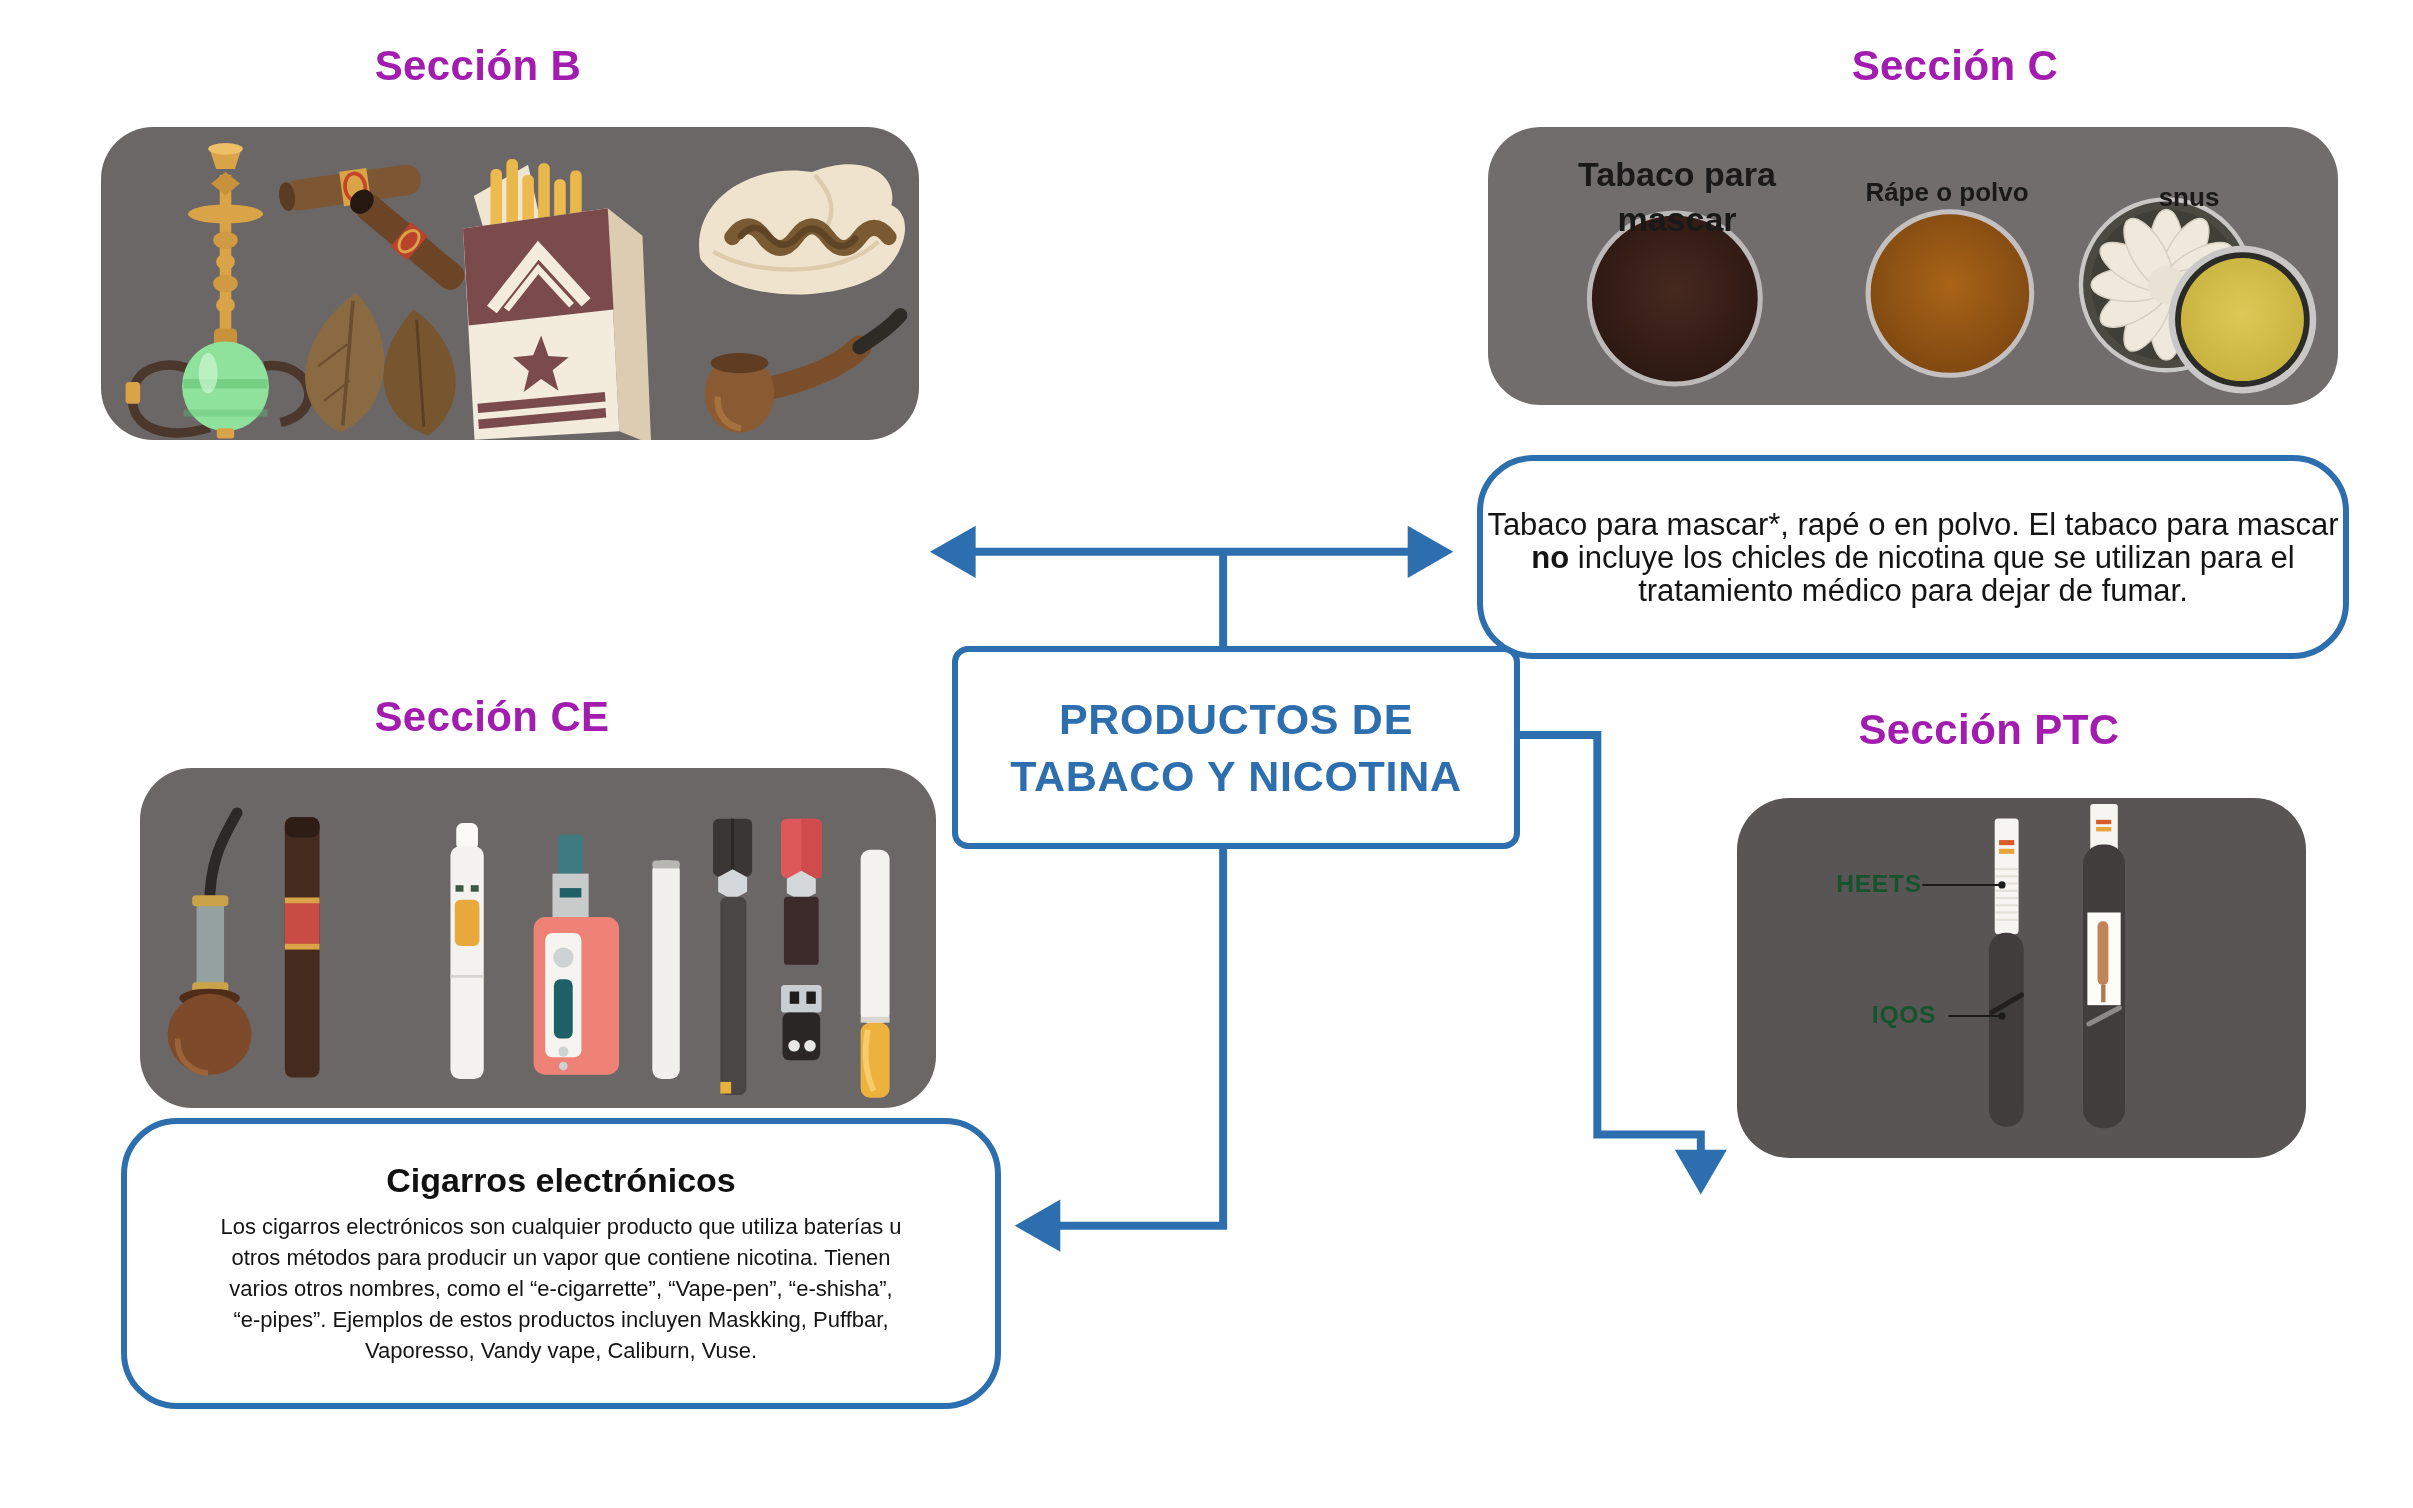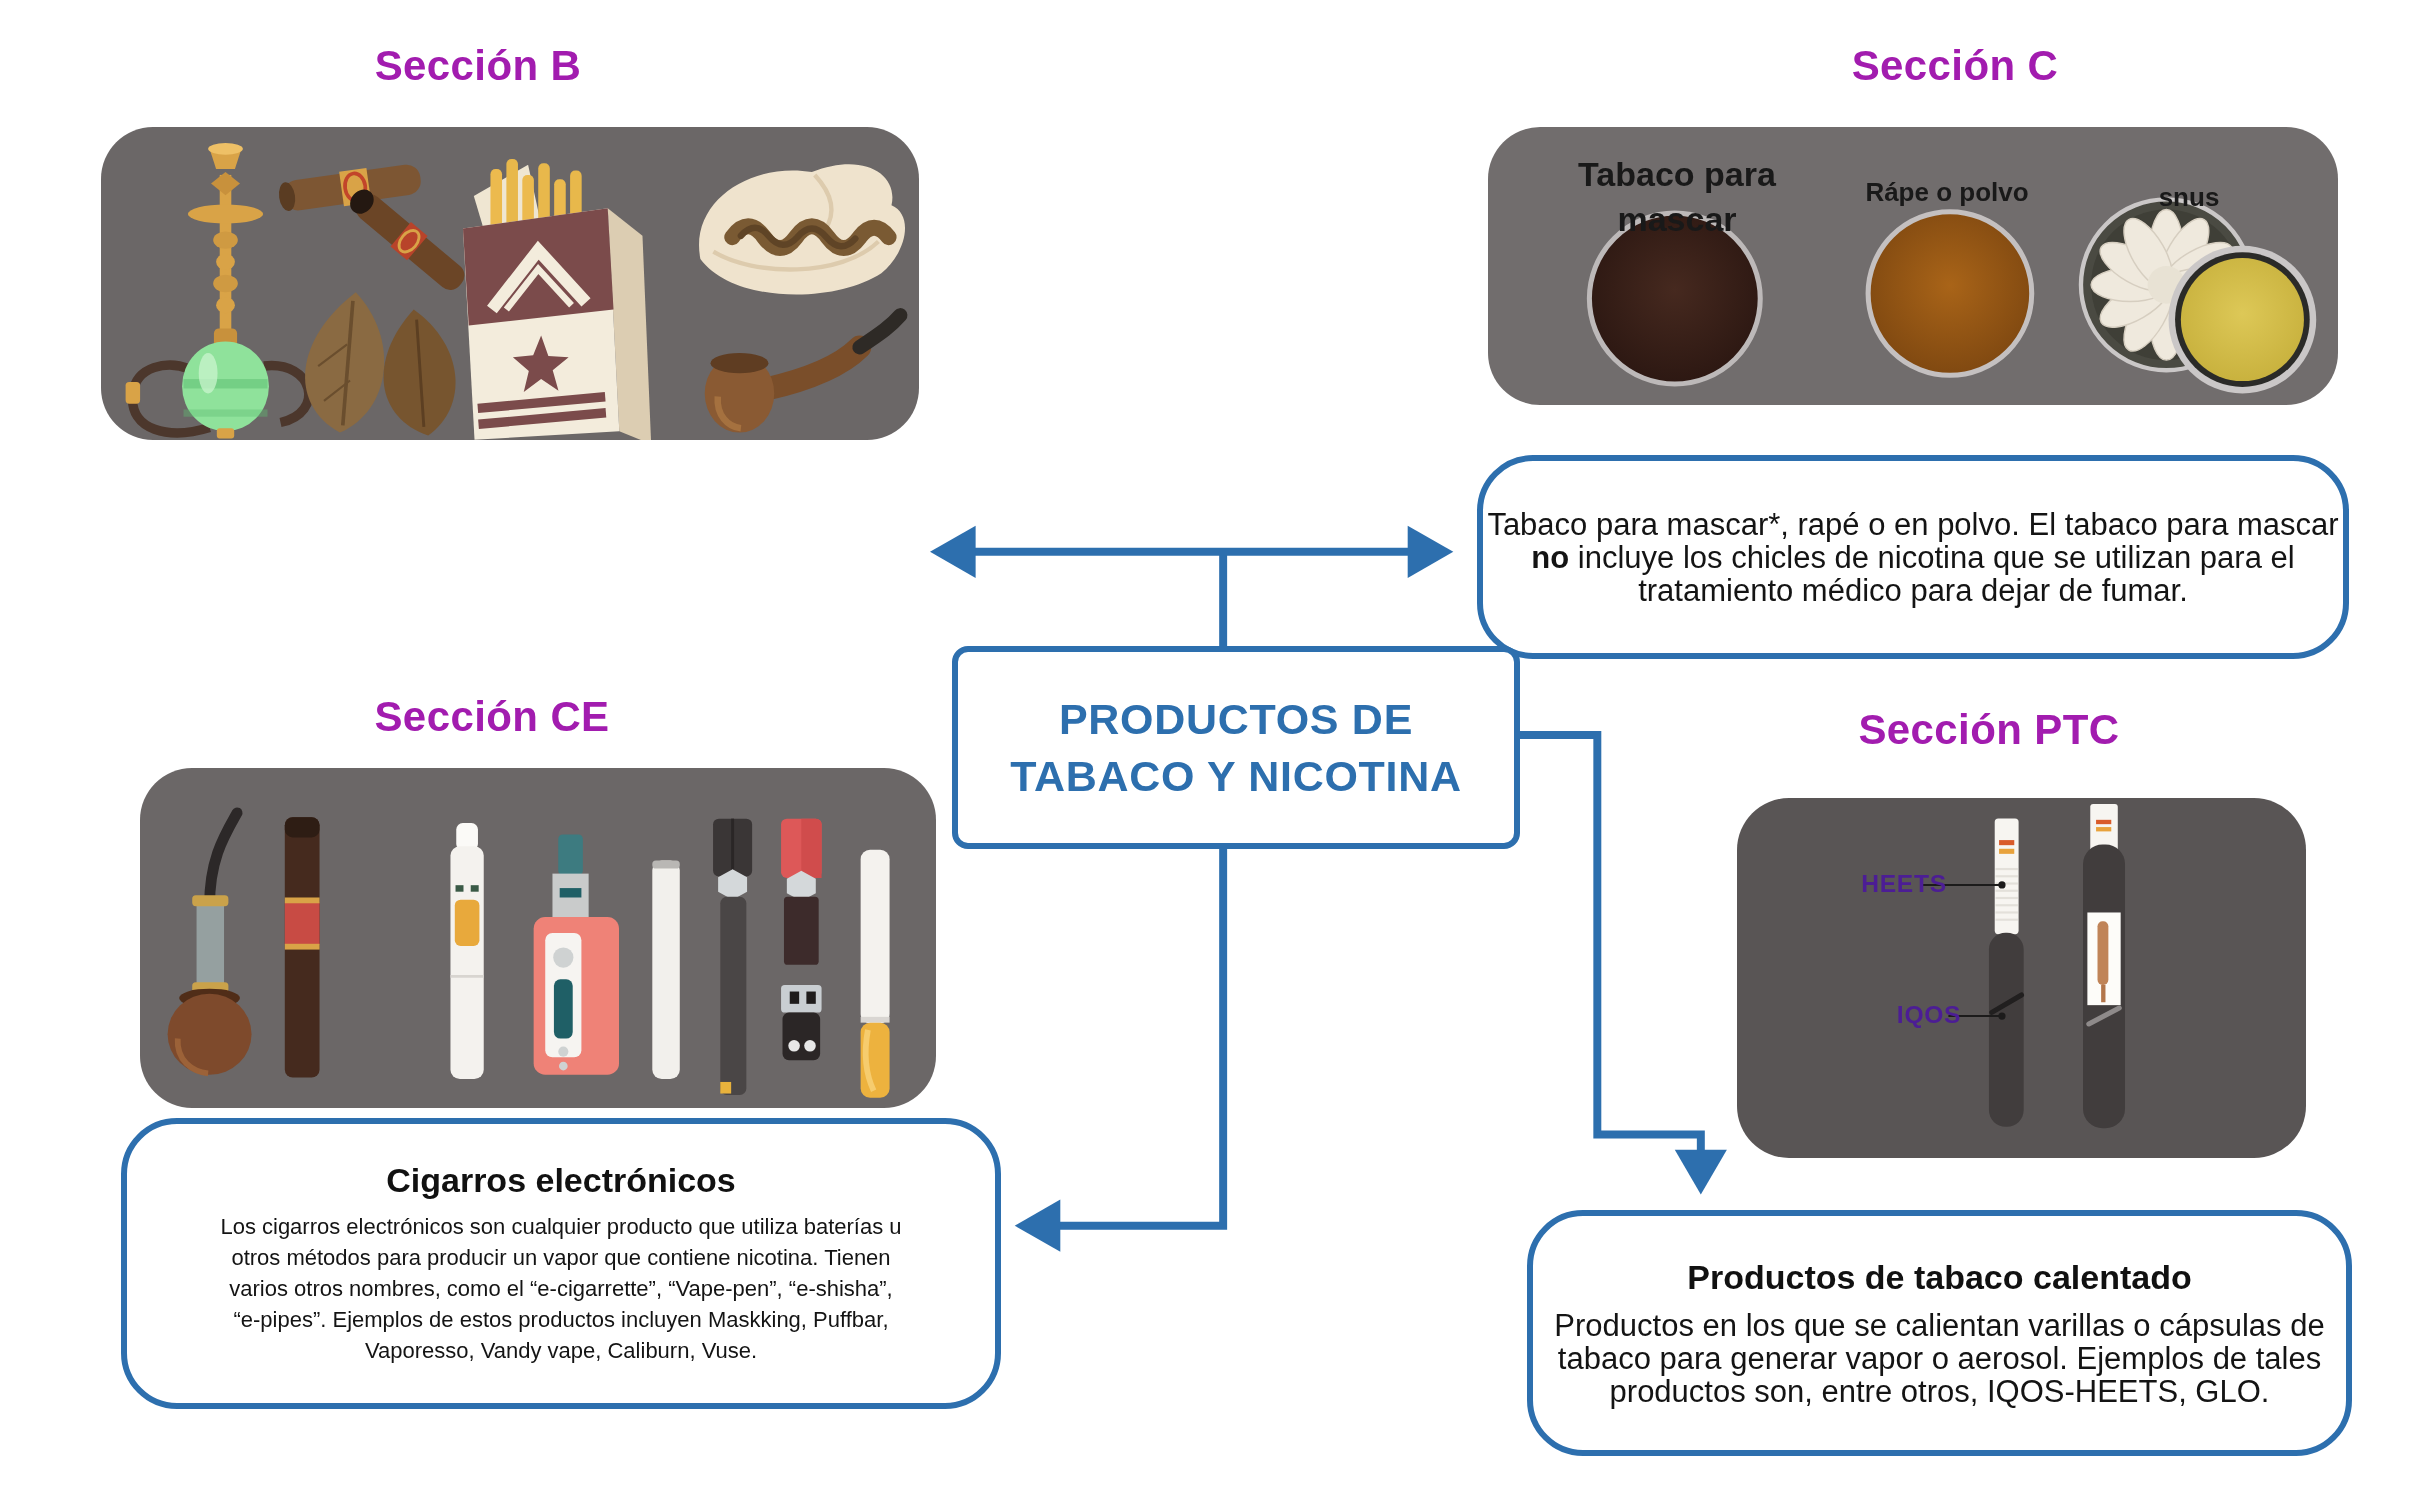--- a/index.html
+++ b/index.html
@@ -28,21 +28,21 @@
   .body35 .card-line{font-size:31px;line-height:33px;}
   .body30 .card-line{font-size:22px;line-height:31px;}
   .node{
     position:absolute;left:952px;top:646px;width:568px;height:203px;
     background:#ffffff;border:6.5px solid #2d6fae;border-radius:16px;box-sizing:border-box;
     display:flex;flex-direction:column;justify-content:center;align-items:center;text-align:center;
   }
   .node div{font-size:43px;font-weight:bold;color:#2d6fae;line-height:1.32;white-space:nowrap;letter-spacing:0.7px;}
   .device-label{
     position:absolute;transform:translateX(-50%);
-    font-size:24.6px;font-weight:bold;color:#4c1d95;letter-spacing:0.7px;white-space:nowrap;margin-left:25px;
+    font-size:24.6px;font-weight:bold;color:#14532d;letter-spacing:0.7px;white-space:nowrap;
   }
   svg{display:block;}
 </style>
 </head>
 <body>
 
 <div class="canvas">
 
   <svg class="abs" style="left:0;top:0;" width="2413" height="1509" viewBox="0 0 3334 2084">
     <g stroke="#2d6fae" stroke-width="11" fill="none">
@@ -327,21 +327,15 @@
         <line x1="256" y1="120" x2="362" y2="120"></line>
         <line x1="292" y1="301" x2="362" y2="301"></line>
       </g>
       <circle cx="366" cy="120" r="5" fill="#1c1b1b"></circle>
       <circle cx="366" cy="301" r="5" fill="#1c1b1b"></circle>
     </svg>
   </div>
   <div class="device-label" style="left:1879px;top:870px;">HEETS</div>
   <div class="device-label" style="left:1904px;top:1001px;">IQOS</div>
 
-  <div class="card body35" style="left:1527px;top:1210px;width:825px;height:246px;">
-    <div class="card-title">Productos de tabaco calentado</div>
-    <div class="card-line">Productos en los que se calientan varillas o cápsulas de</div>
-    <div class="card-line">tabaco para generar vapor o aerosol. Ejemplos de tales</div>
-    <div class="card-line">productos son, entre otros, IQOS-HEETS, GLO.</div>
-  </div>
 
 </div>
 
 
 </body></html>

